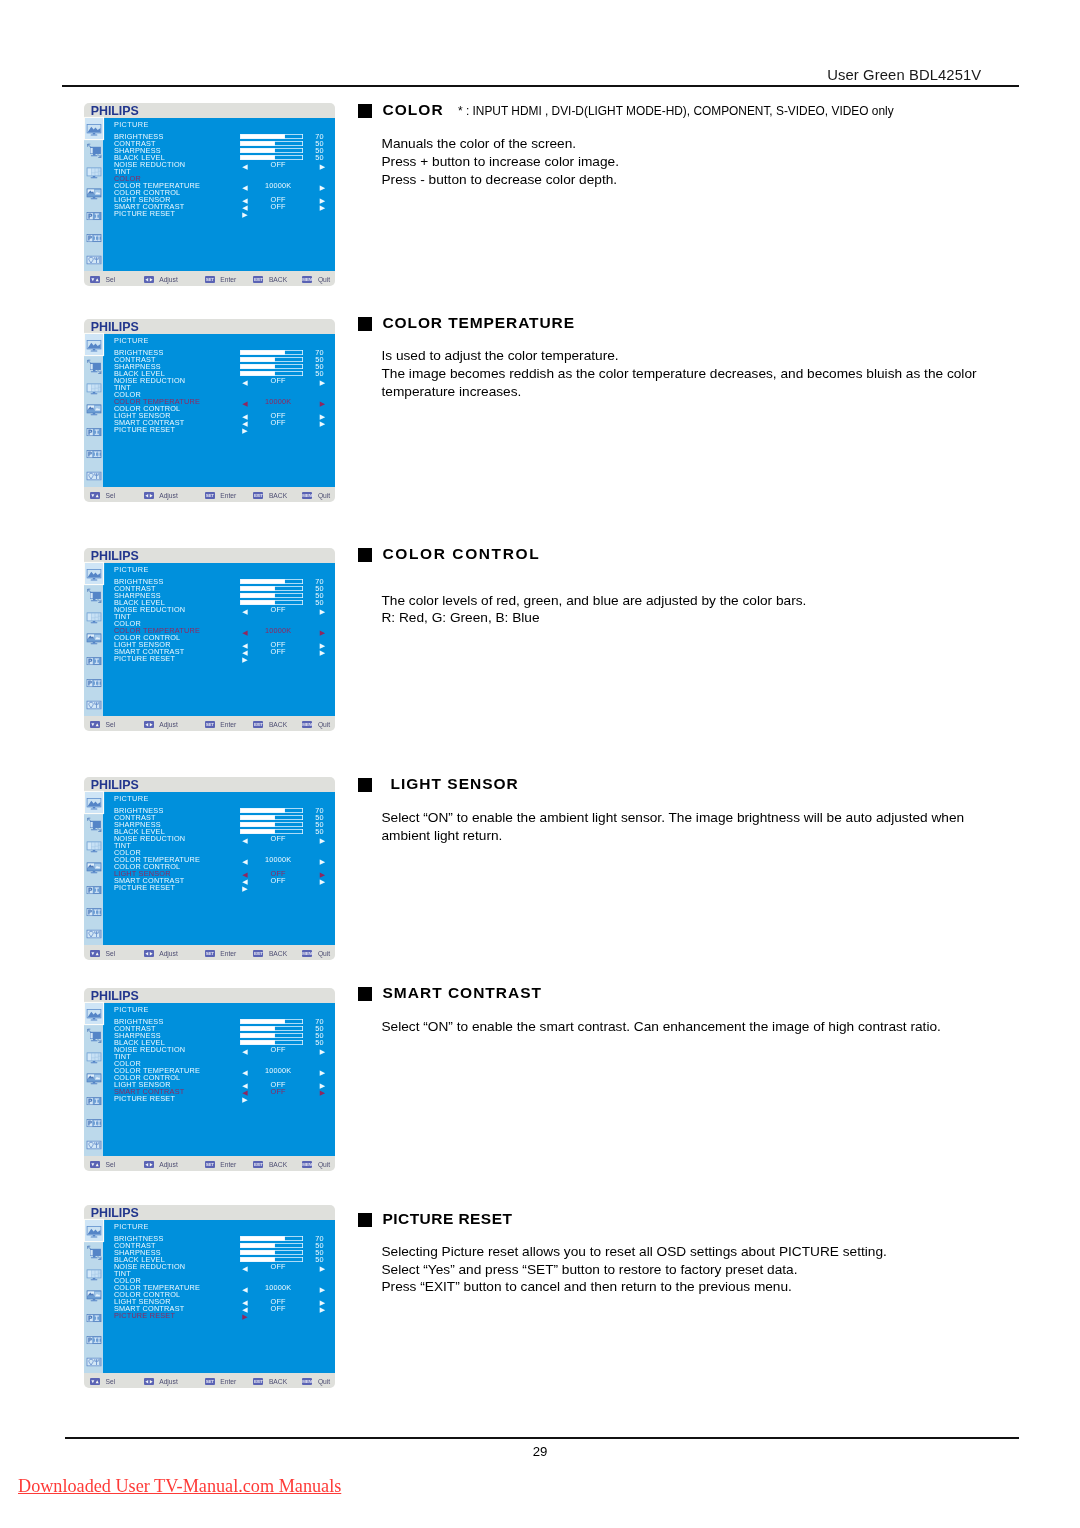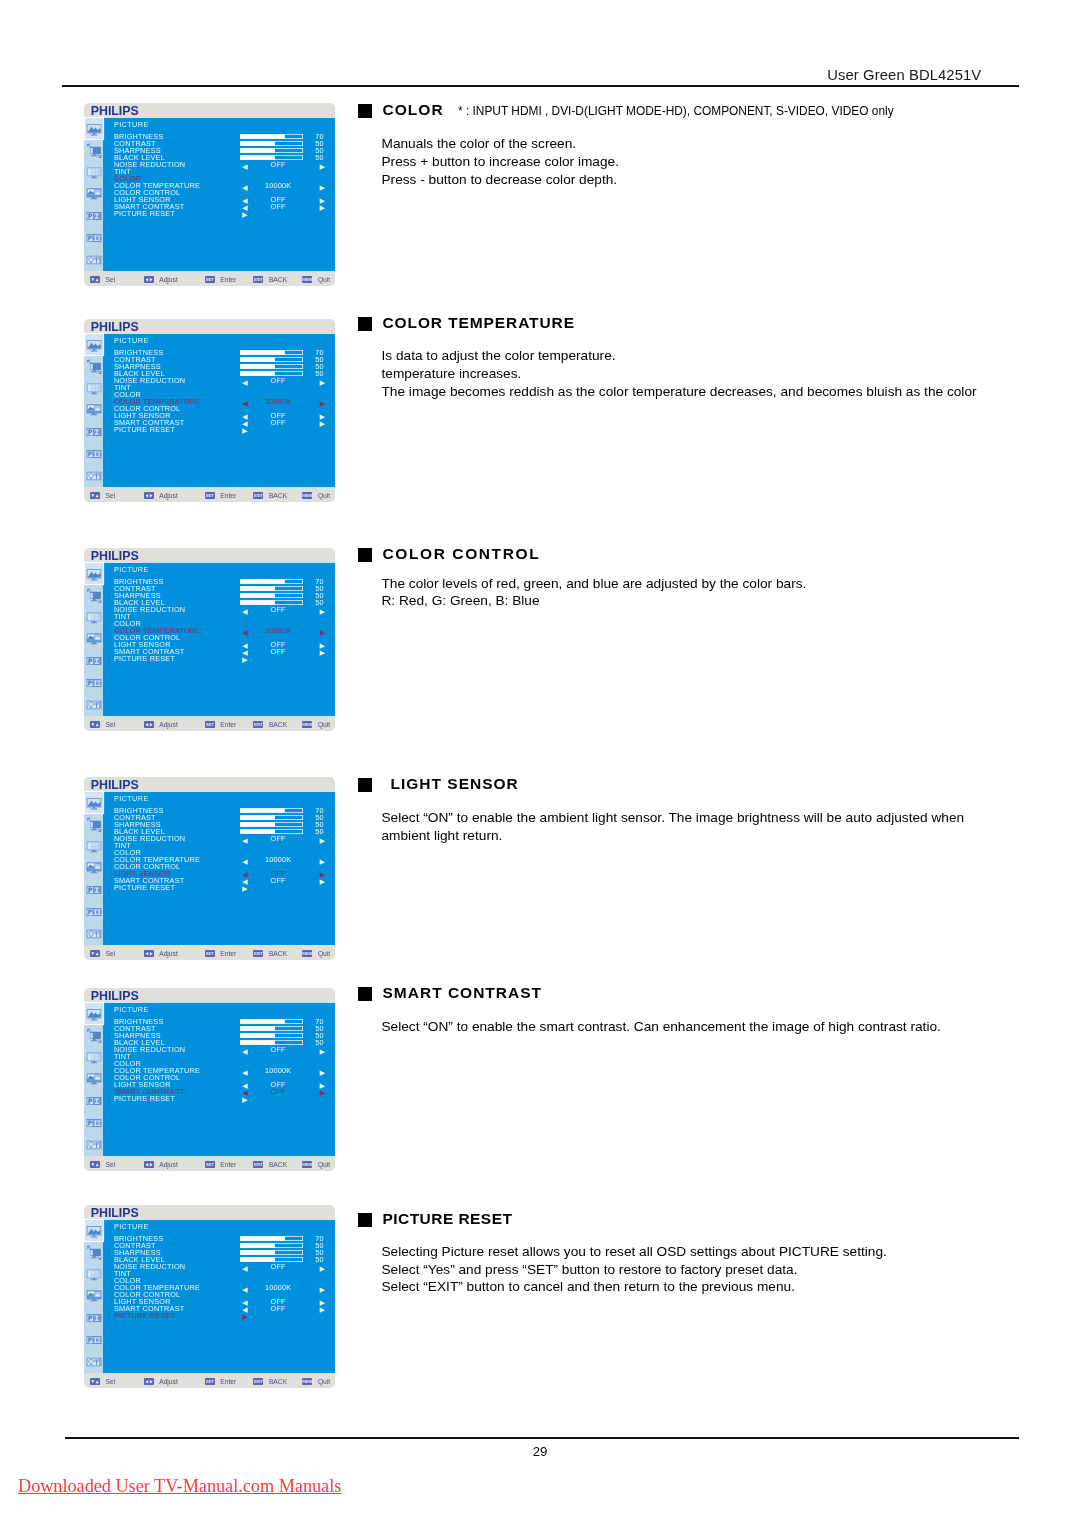--- a/index.html
+++ b/index.html
@@ -430,23 +430,23 @@
       <span class="kbtn"></span>
           <span class="ktxt">MENU</span>
       <span class="lab">Quit</span>
     </div>
   </div>
 </div>
 <div class="sect" style="top:316.8px">
   <span class="bullet"></span>
   <span class="title" style="left:25.5px;letter-spacing:0.9px">COLOR TEMPERATURE</span>
   <div class="body" style="top:30.2px">
-    <div>Is data to adjust the color temperature.</div>
+    <div>Is used to adjust the color temperature.</div>
+    <div>The image becomes reddish as the color temperature decreases, and becomes bluish as the color</div>
     <div>temperature increases.</div>
-    <div>The image becomes reddish as the color temperature decreases, and becomes bluish as the color</div>
   </div>
 </div>
 <div class="osd" style="top:548px">
   <div class="brand">PHILIPS</div>
   <div class="sidebar">
     <div class="sb-ic sel" style="top:3.3px">
           <svg viewBox="0 0 34 34">
             <rect x="3" y="8" width="28" height="17" fill="#cbe2f3" stroke="#5d8ecd" stroke-width="1.6"></rect>
             <path d="M3.8 24.2 L11.5 12.5 L16.3 18.2 L20 14.2 L24.5 19 L30.2 15.2 L30.2 24.2 Z" fill="#5585c7"></path>
             <rect x="14.5" y="25" width="5" height="3" fill="#5585c7"></rect>
@@ -620,21 +620,21 @@
     <div class="lg" style="left:218px">
       <span class="kbtn"></span>
           <span class="ktxt">MENU</span>
       <span class="lab">Quit</span>
     </div>
   </div>
 </div>
 <div class="sect" style="top:547.6px">
   <span class="bullet"></span>
   <span class="title" style="left:25.5px;letter-spacing:1.6px">COLOR CONTROL</span>
-  <div class="body" style="top:27px">
+  <div class="body" style="top:44px">
     <div>The color levels of red, green, and blue are adjusted by the color bars.</div>
     <div>R: Red, G: Green, B: Blue</div>
   </div>
 </div>
 <div class="osd" style="top:777px">
   <div class="brand">PHILIPS</div>
   <div class="sidebar">
     <div class="sb-ic sel" style="top:3.3px">
           <svg viewBox="0 0 34 34">
             <rect x="3" y="8" width="28" height="17" fill="#cbe2f3" stroke="#5d8ecd" stroke-width="1.6"></rect>
@@ -1192,19 +1192,19 @@
       <span class="lab">Quit</span>
     </div>
   </div>
 </div>
 <div class="sect" style="top:1212.5px">
   <span class="bullet"></span>
   <span class="title" style="left:25.5px;letter-spacing:0.45px">PICTURE RESET</span>
   <div class="body" style="top:30.2px">
     <div>Selecting Picture reset allows you to reset all OSD settings about PICTURE setting.</div>
     <div>Select “Yes” and press “SET” button to restore to factory preset data.</div>
-    <div>Select “EXIT” button to cancel and then return to the previous menu.</div>
+    <div>Press “EXIT” button to cancel and then return to the previous menu.</div>
   </div>
 </div>
   <div class="rule ftr-rule"></div>
   <div class="ftr-page">29</div>
   <div class="ftr-dl">Downloaded User TV-Manual.com Manuals</div>
 </div>
 
 </body></html>

